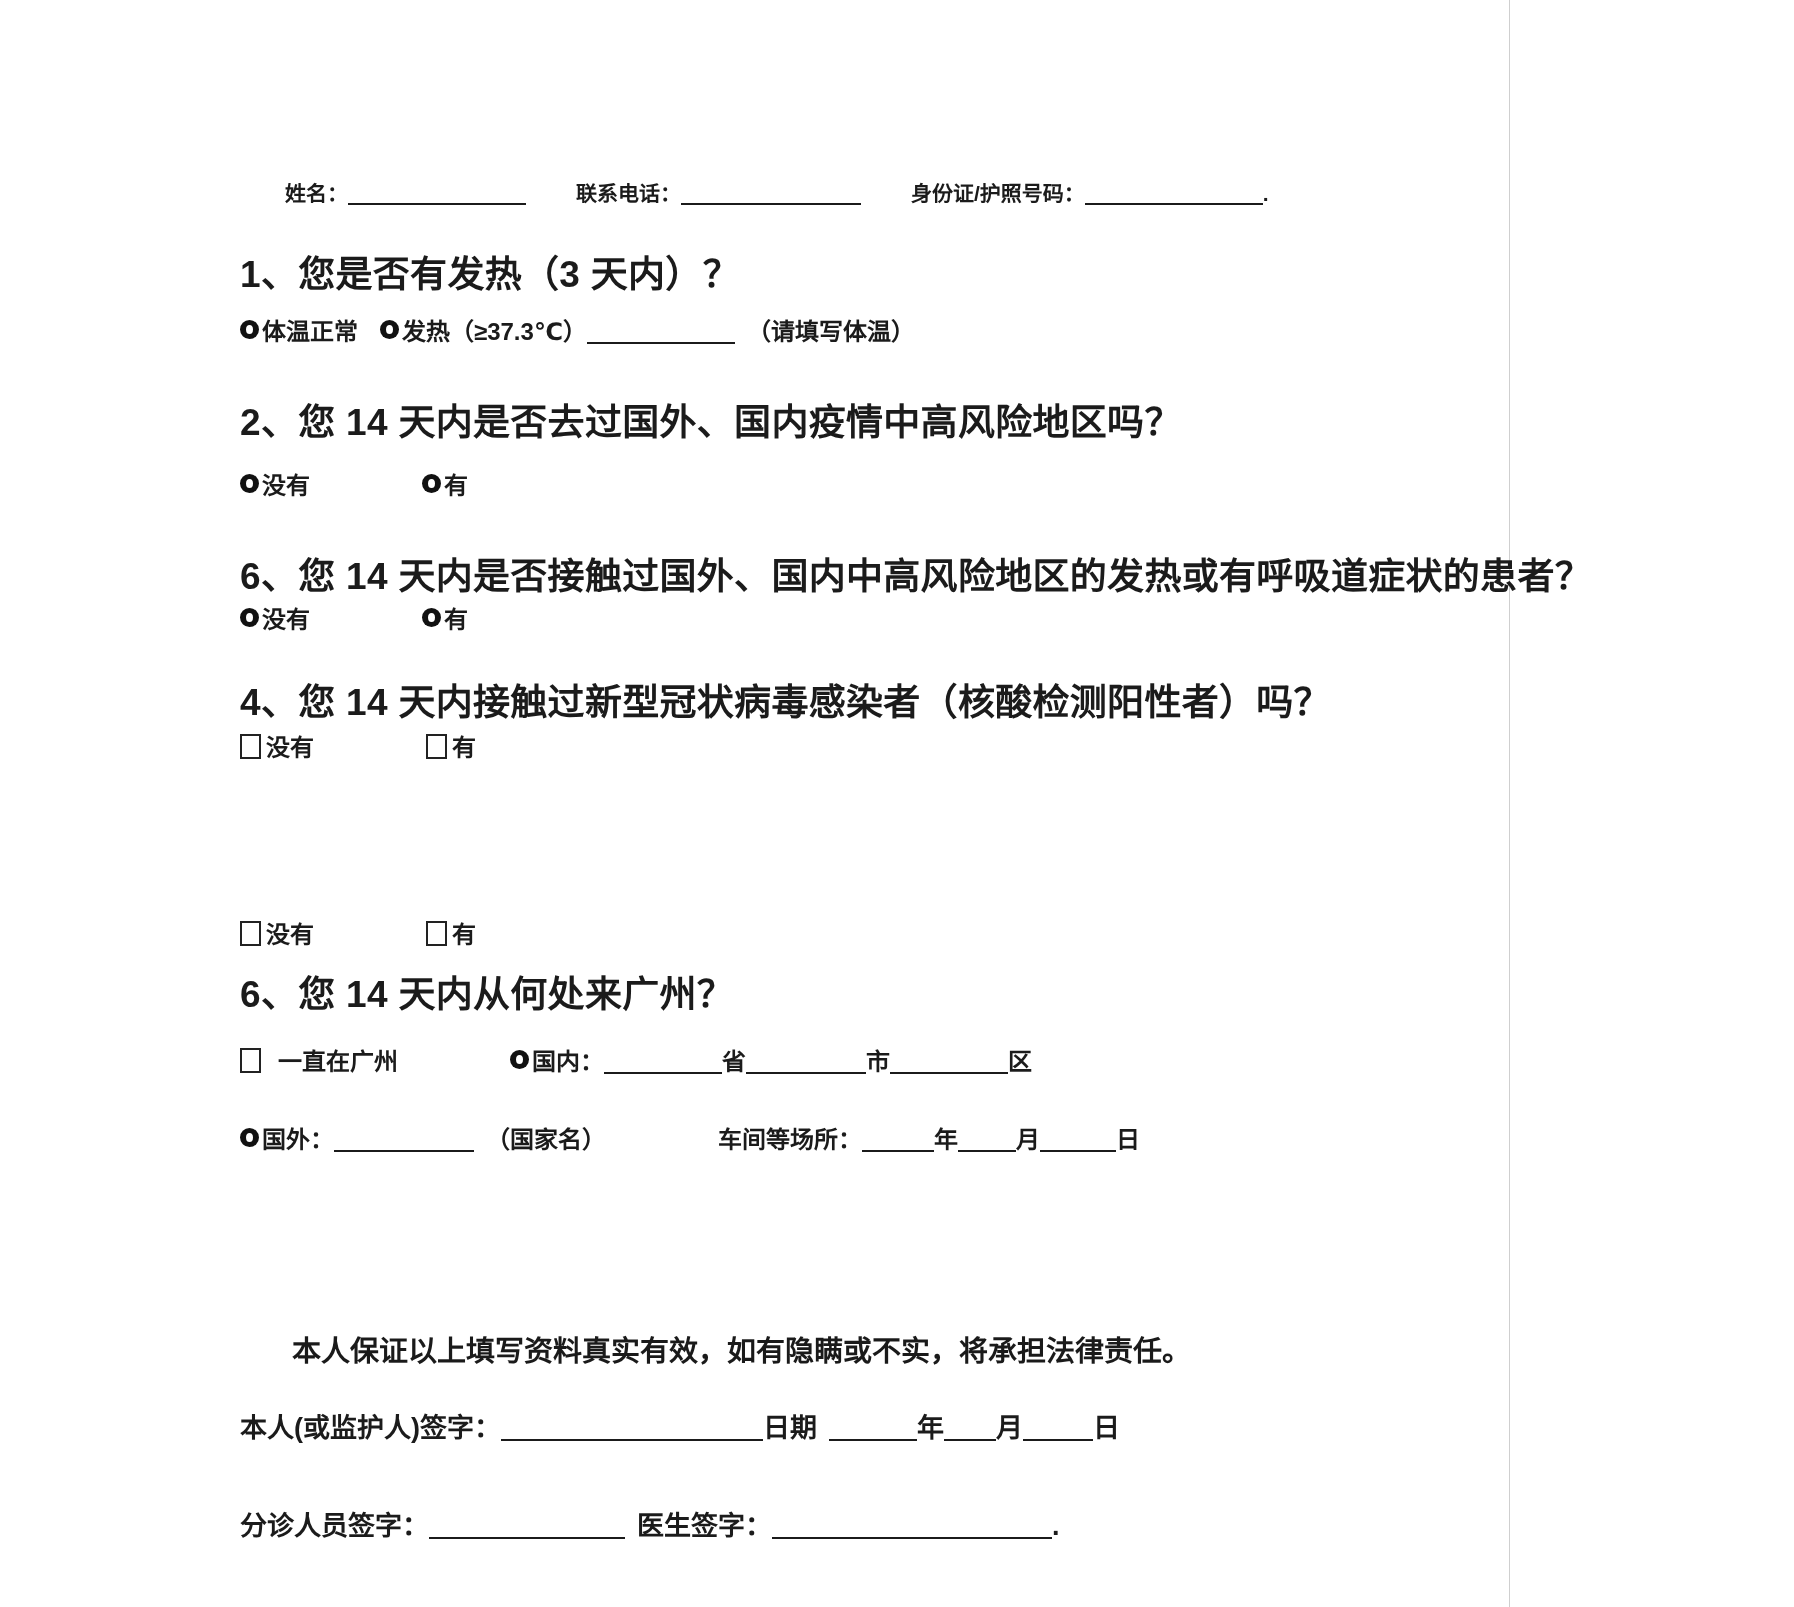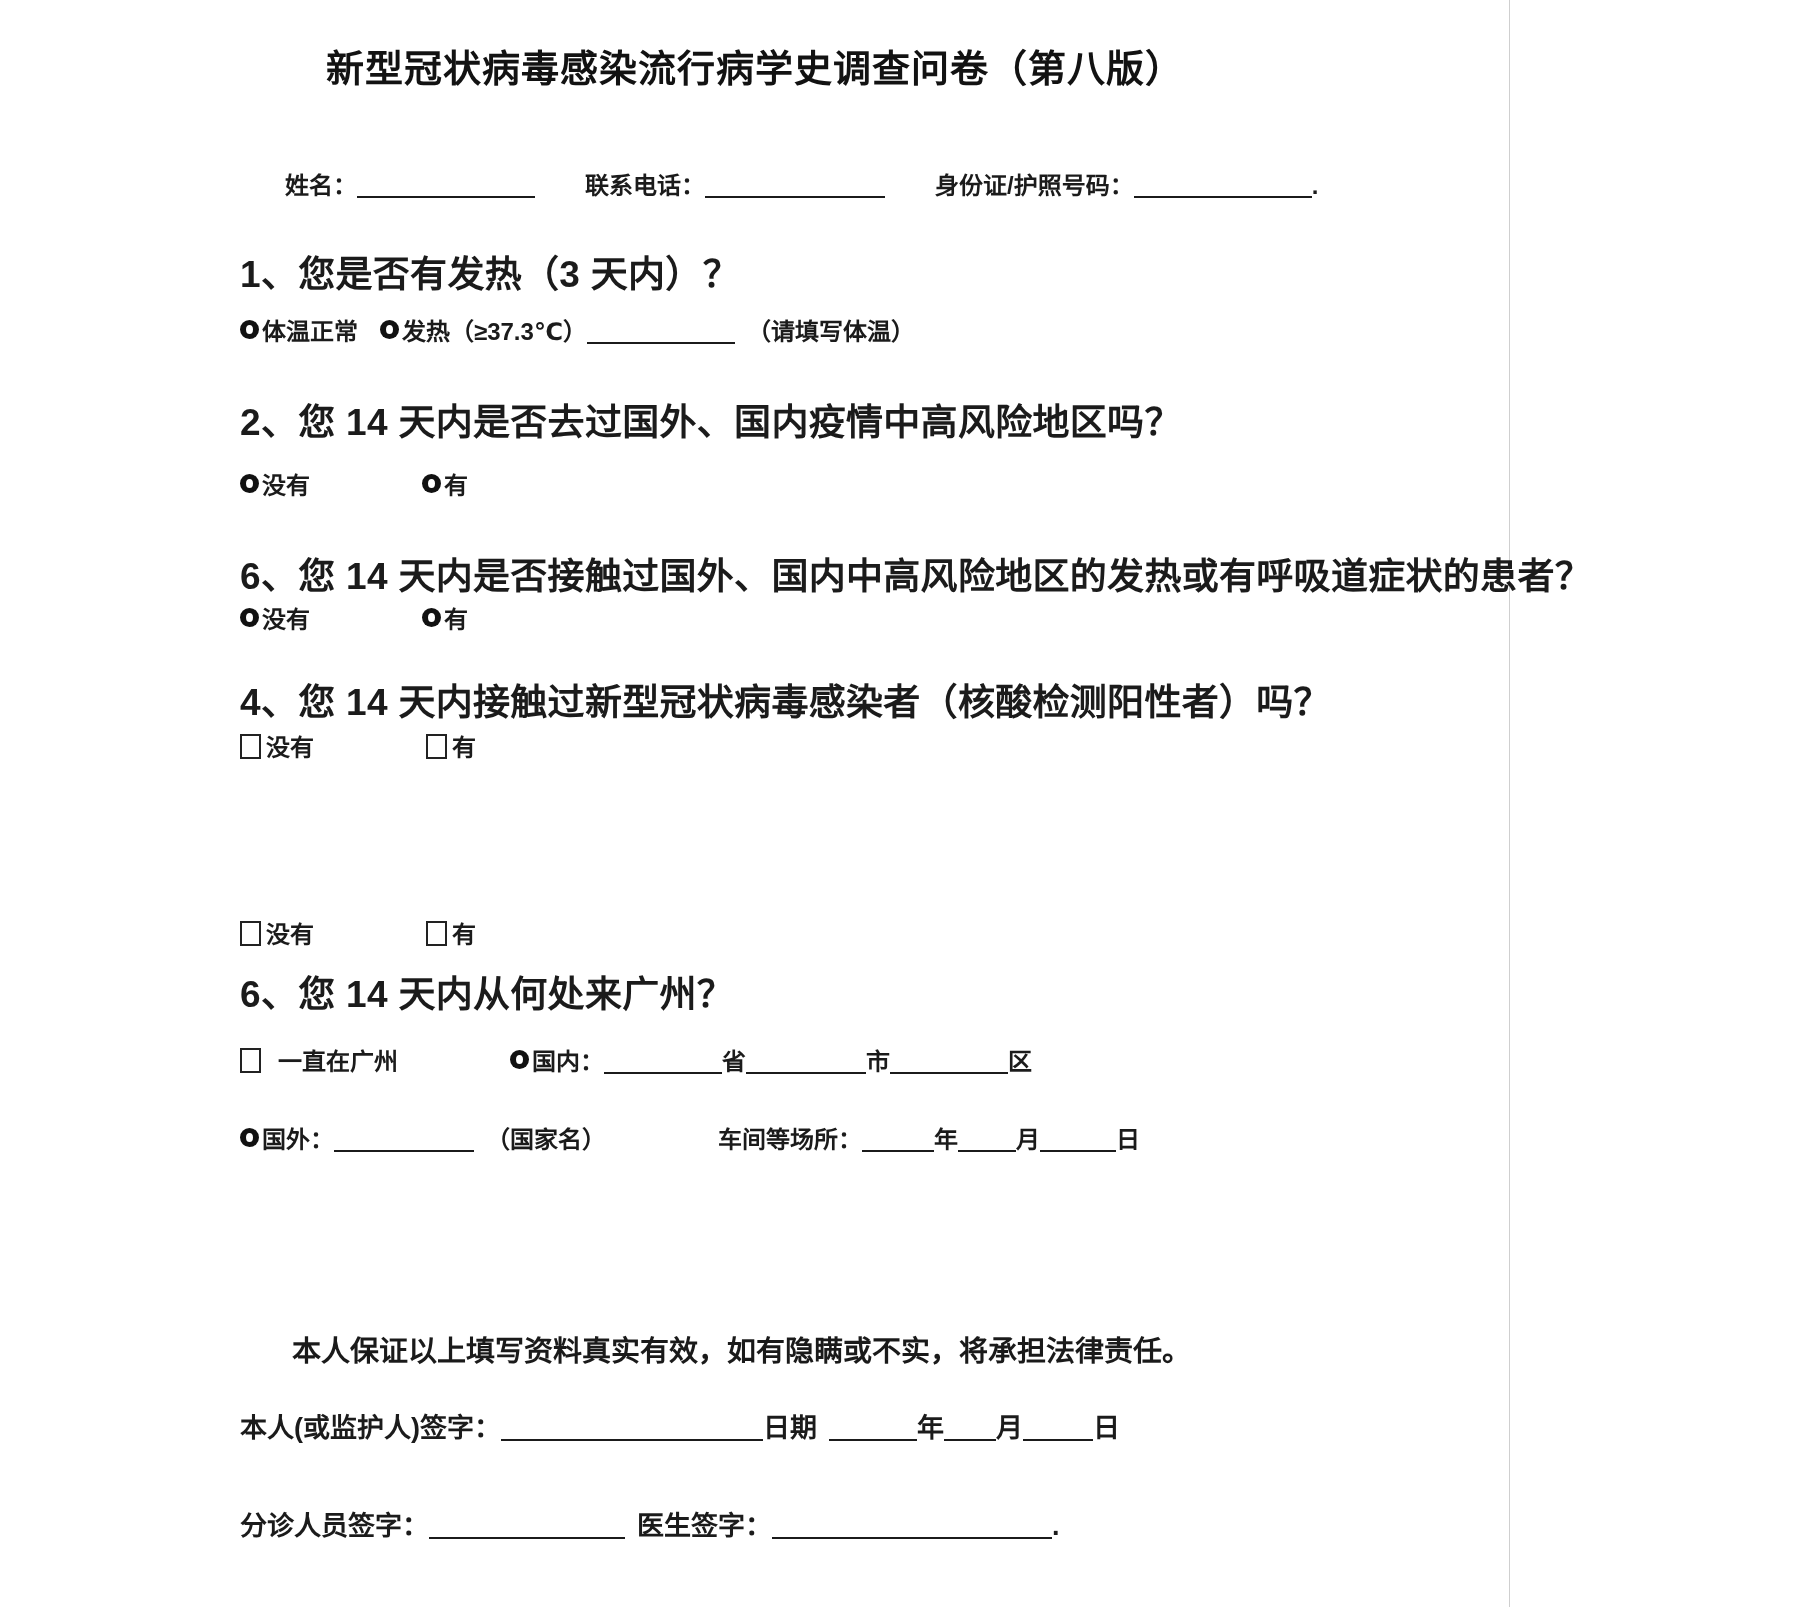--- a/index.html
+++ b/index.html
@@ -56,22 +56,22 @@
 
   .row {
     position: absolute;
     white-space: nowrap;
     font-family: "Liberation Sans", "DejaVu Sans", sans-serif;
     color: #1b1b1b;
   }
 
   .idrow {
     left: 285px;
-    top: 166px;
-    font-size: 24px;
+    top: 177px;
+    font-size: 21px;
     font-weight: bold;
     letter-spacing: 0px;
   }
   .idrow .gap-b { display: inline-block; width: 50px; }
 
   .q {
     font-size: 37px;
     font-weight: bold;
     letter-spacing: 0.3px;
     left: 240px;
@@ -174,21 +174,20 @@
   }
 </style>
 </head>
 <body>
 
 <div class="page">
   <div class="outer-fill"></div>
 
   <div class="sheet">
 
-    <div class="title">新型冠状病毒感染流行病学史调查问卷（第八版）</div>
 
     <div class="row idrow">
       <span>姓名：</span><span class="ul w-name"></span><span class="gap-b"></span><span>联系电话：</span><span class="ul w-phone"></span><span class="gap-b"></span><span>身份证/护照号码：</span><span class="ul w-id"></span><span>.</span>
     </div>
 
     <div class="row q" style="top:244px;">1、您是否有发热（3 天内）？</div>
     <div class="row opt" style="top:312px;">
       <span class="radio"></span><span>体温正常</span><span class="sp-sm"></span><span class="radio"></span><span>发热（≥37.3℃）</span><span class="ul w-temp"></span><span class="sp-xs"></span><span>（请填写体温）</span>
     </div>
 

